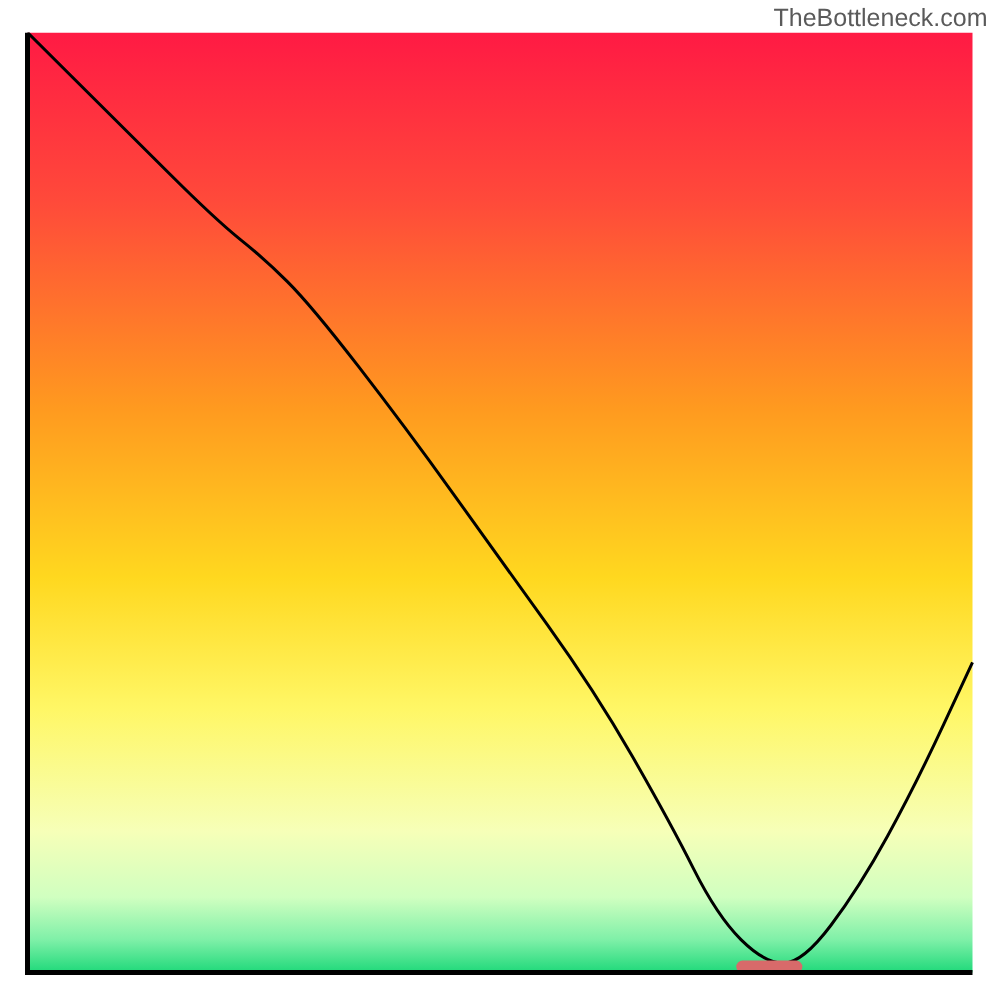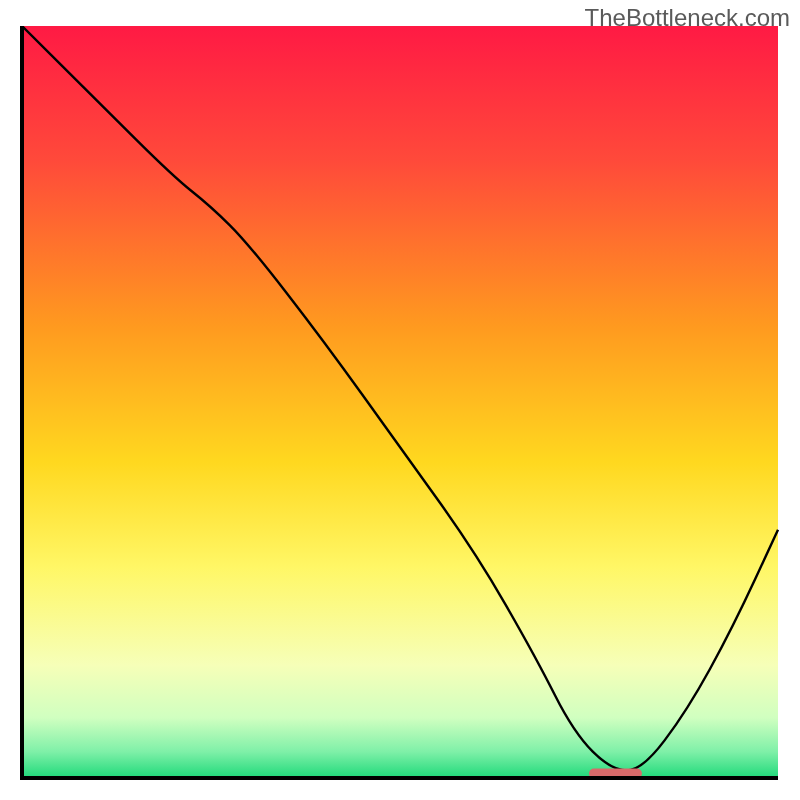--- a/index.html
+++ b/index.html
@@ -8,21 +8,21 @@
     width: 800px;
     height: 800px;
     background: #ffffff;
     font-family: Arial, Helvetica, sans-serif;
     position: relative;
   }
   .watermark {
     position: absolute;
     top: 4px;
     right: 10px;
-    font-size: 24px;
+    font-size: 20px;
     color: #5a5a5a;
     font-weight: 500;
     z-index: 10;
   }
   .chart-frame {
     position: absolute;
     left: 18px;
     top: 26px;
     width: 764px;
     height: 756px;

